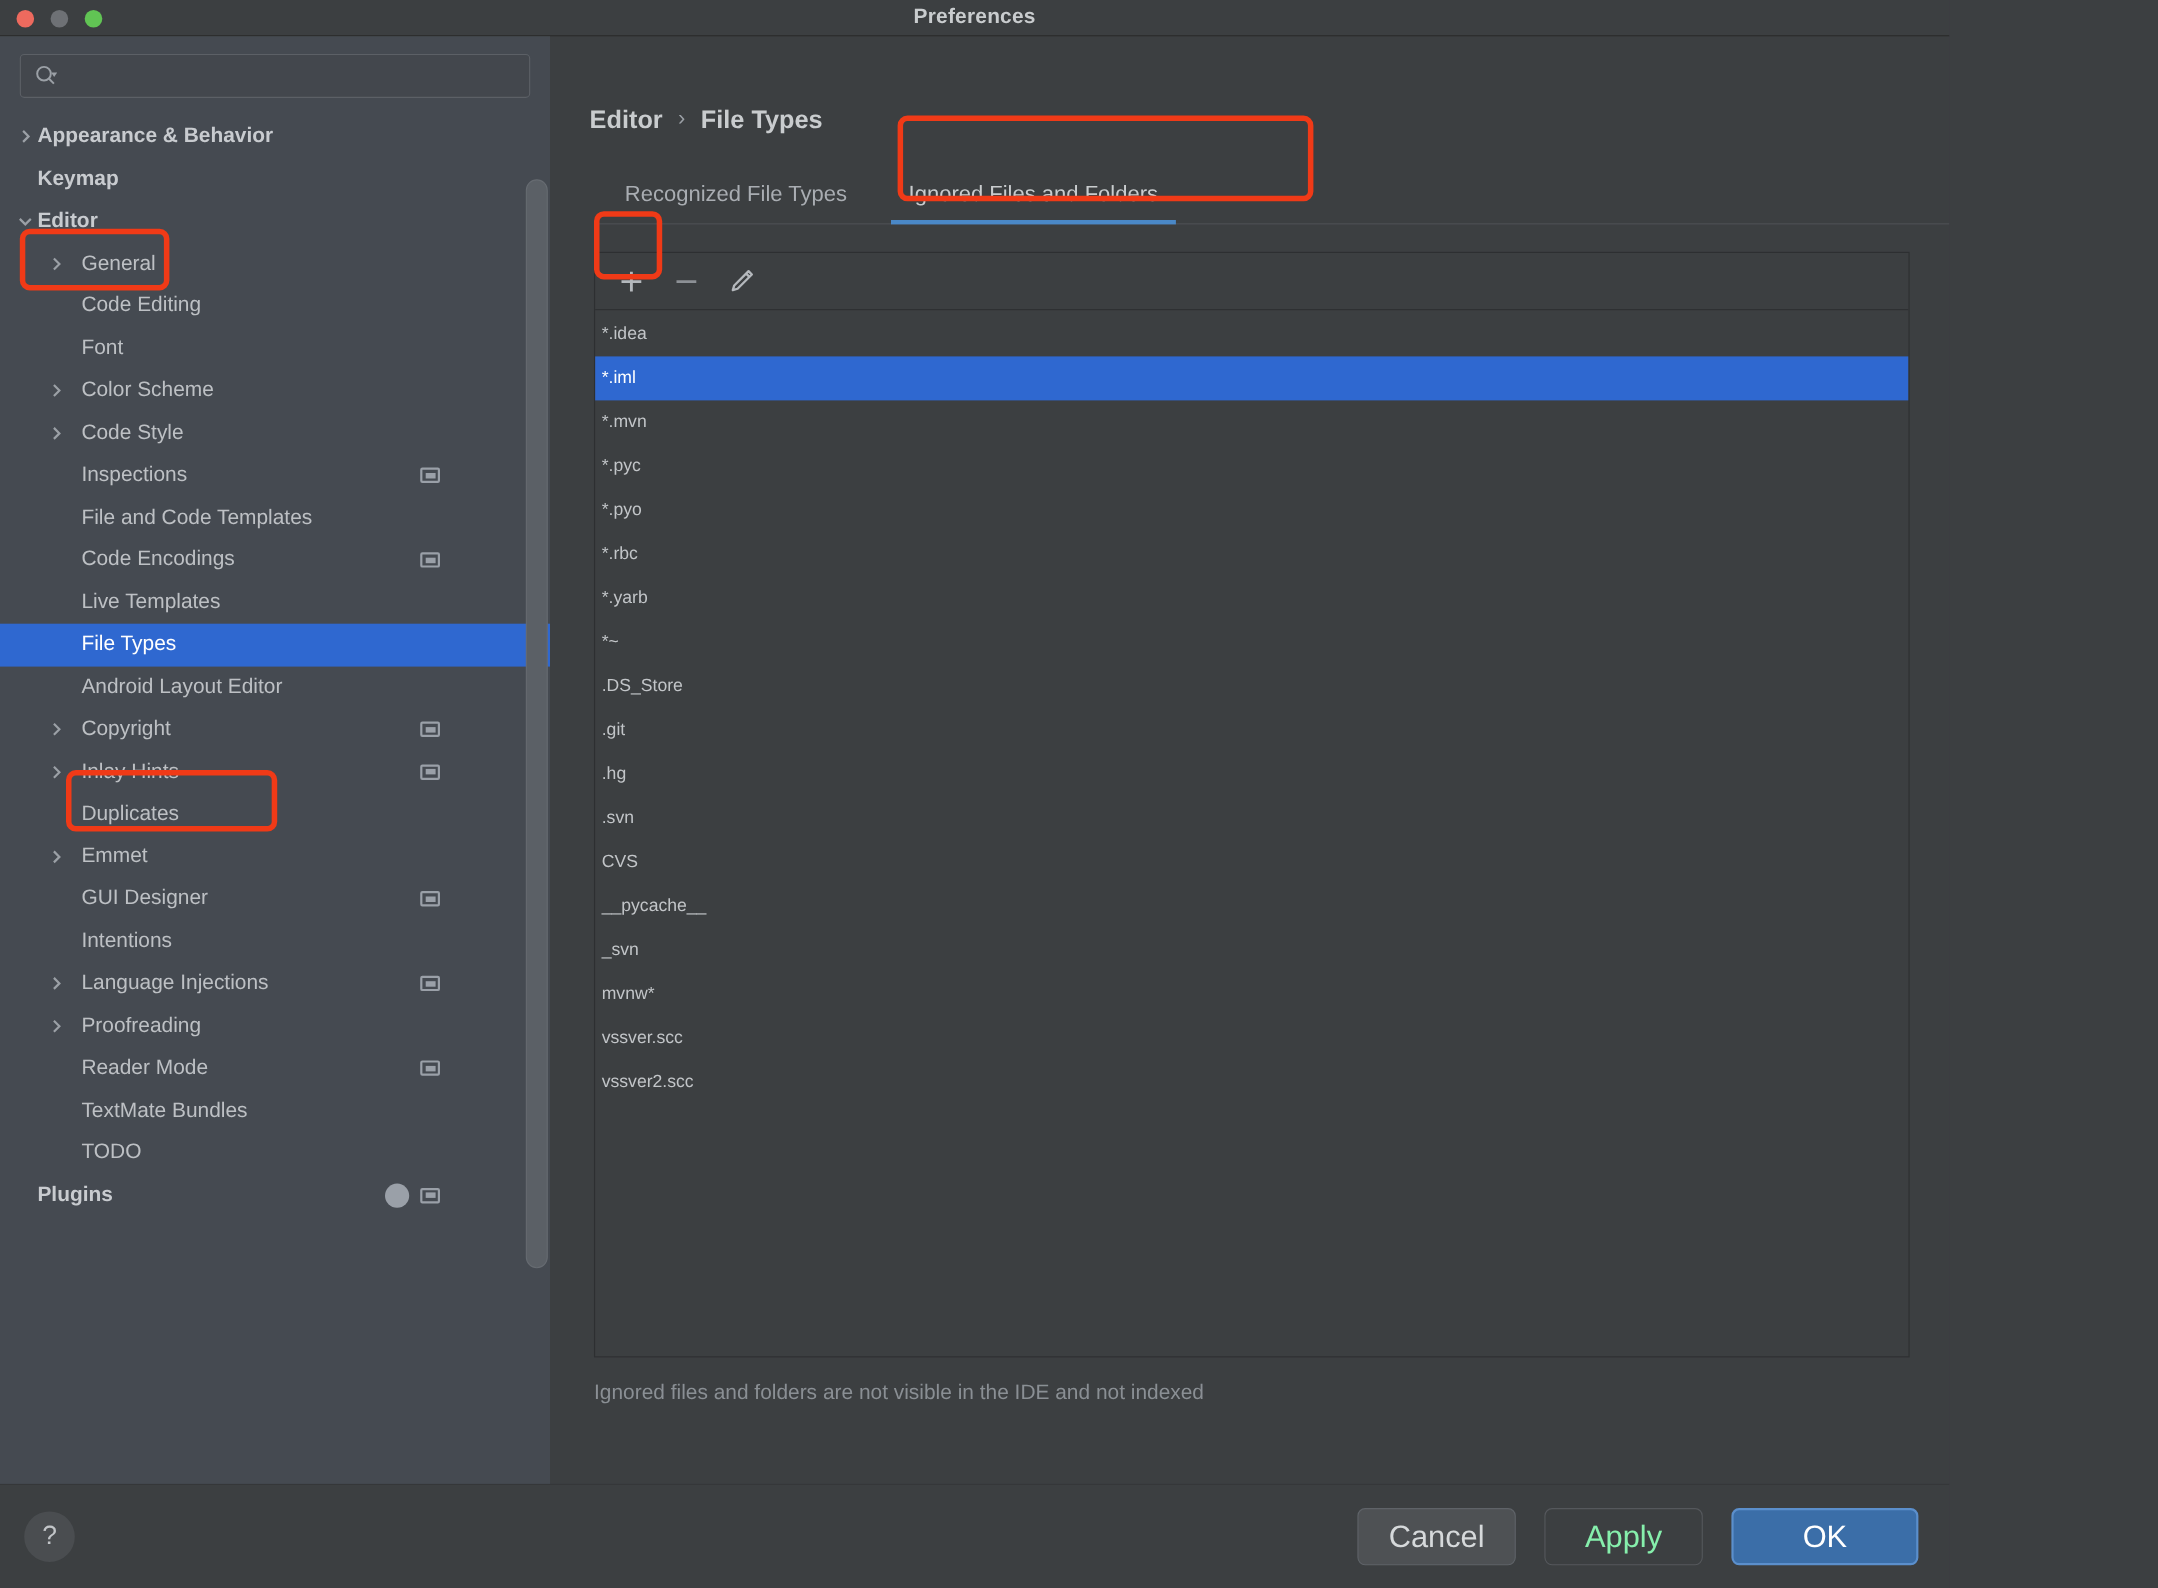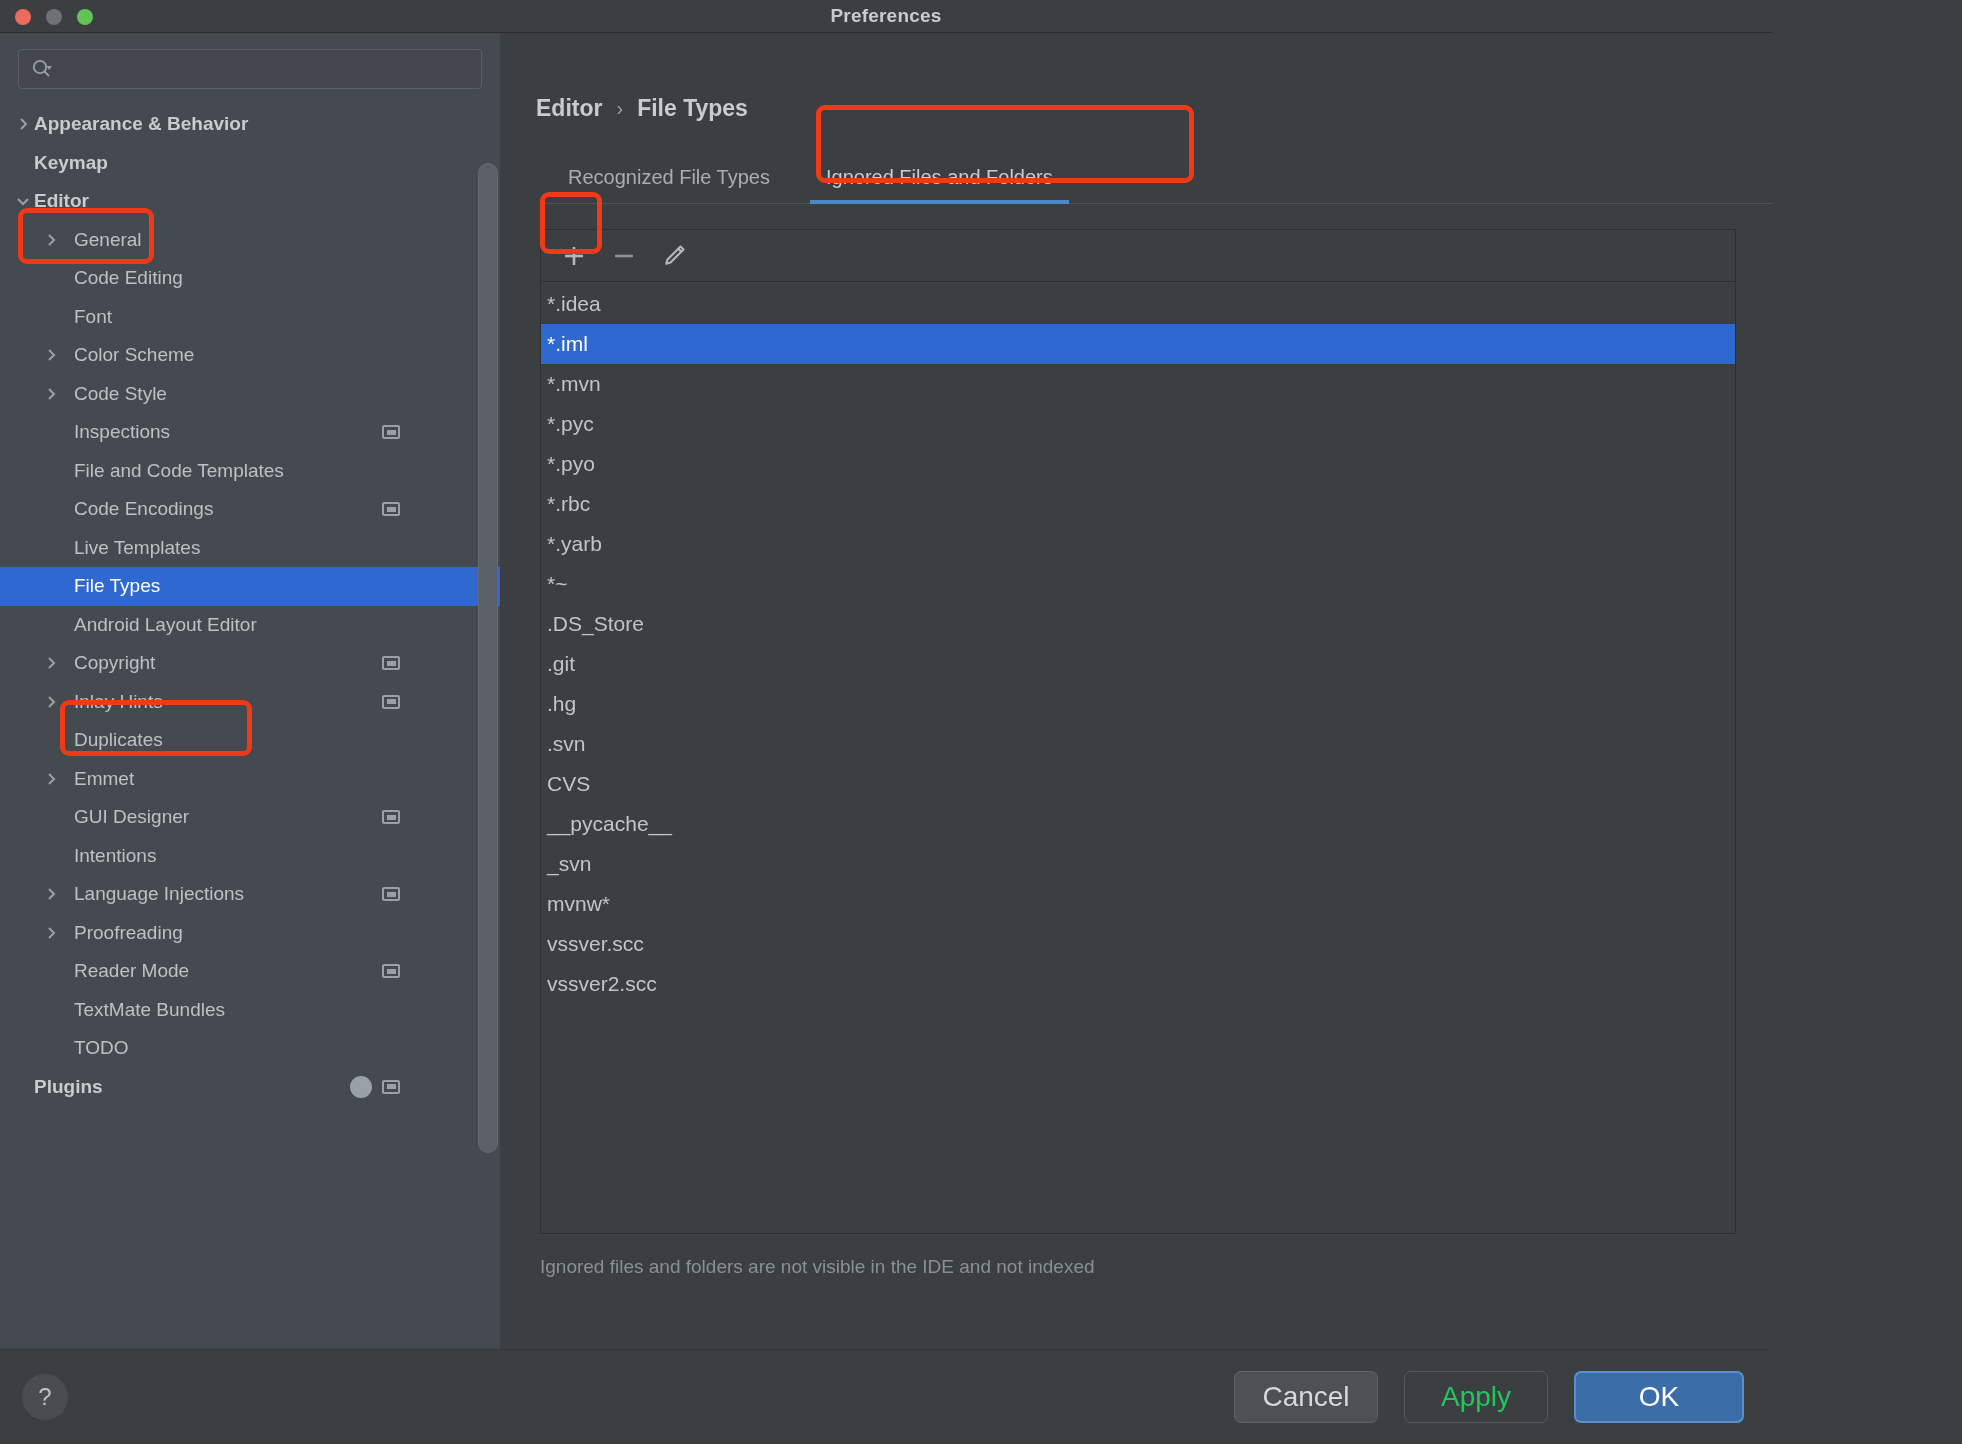--- a/index.html
+++ b/index.html
@@ -156,21 +156,21 @@
   }
   .tb-btn {
     width: 46px; height: 44px;
     display: flex; align-items: center; justify-content: center;
     color: #b4b8bc;
   }
   .file-list { flex: 1 1 auto; overflow: hidden; padding-top: 2px; }
   .file-row {
     height: 40px; display: flex; align-items: center;
     padding-left: 6px;
-    color: #c2c5c8; font-size: 21px;
+    color: #c2c5c8; font-size: 16px;
   }
   .file-row.selected { background: #2f68d0; color: #ffffff; }
 
   .hint {
     margin: 22px 0 0 40px;
     color: #8a8f94; font-size: 19px;
   }
 
   
   .footer {
@@ -187,21 +187,21 @@
     color: #c2c5c8; font-size: 24px;
   }
   .footer-spacer { flex: 1 1 auto; }
   .btns { display: flex; align-items: center; gap: 26px; }
   .btn {
     min-width: 144px; height: 52px; border-radius: 7px;
     display: flex; align-items: center; justify-content: center;
     font-size: 28px; padding: 0 24px;
   }
   .btn.secondary { background: #4e5154; border: 1px solid #5f6368; color: #d6d9db; }
-  .btn.disabled { background: transparent; border: 1px solid #55585c; color: #22c55e; }
+  .btn.disabled { background: transparent; border: 1px solid #55585c; color: #86efac; }
   .btn.primary {
     background: #3b6ea8; border: 2px solid #5b8fcc; color: #ffffff;
     min-width: 170px;
   }
 
   
   .anno {
     position: absolute;
     border: 5px solid #f03a17;
     border-radius: 9px;

